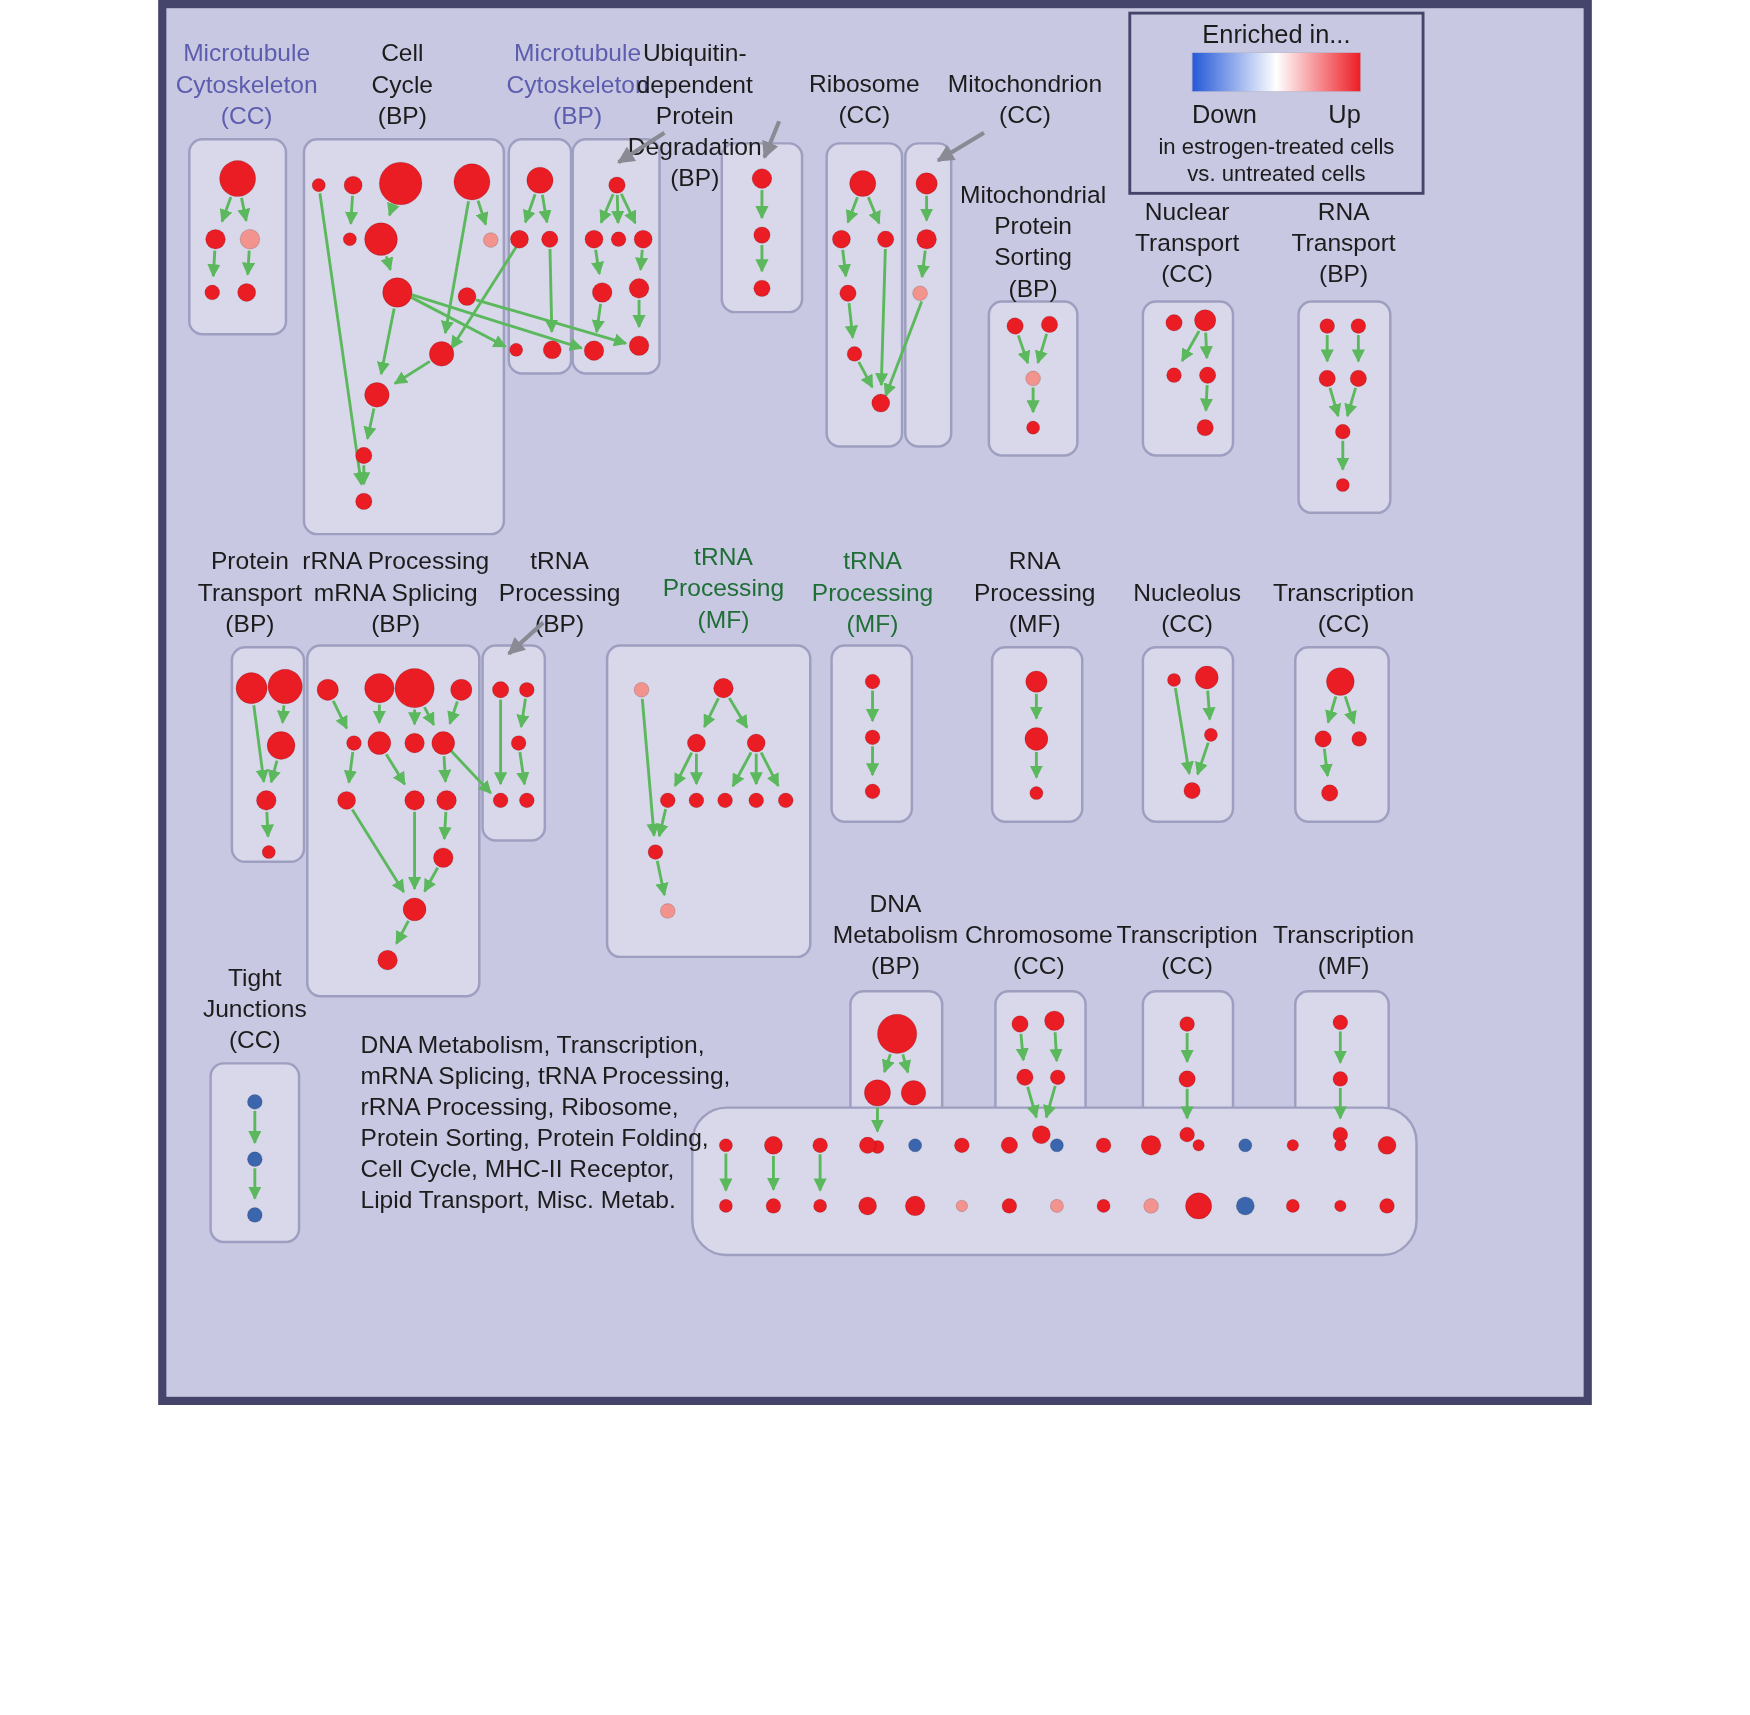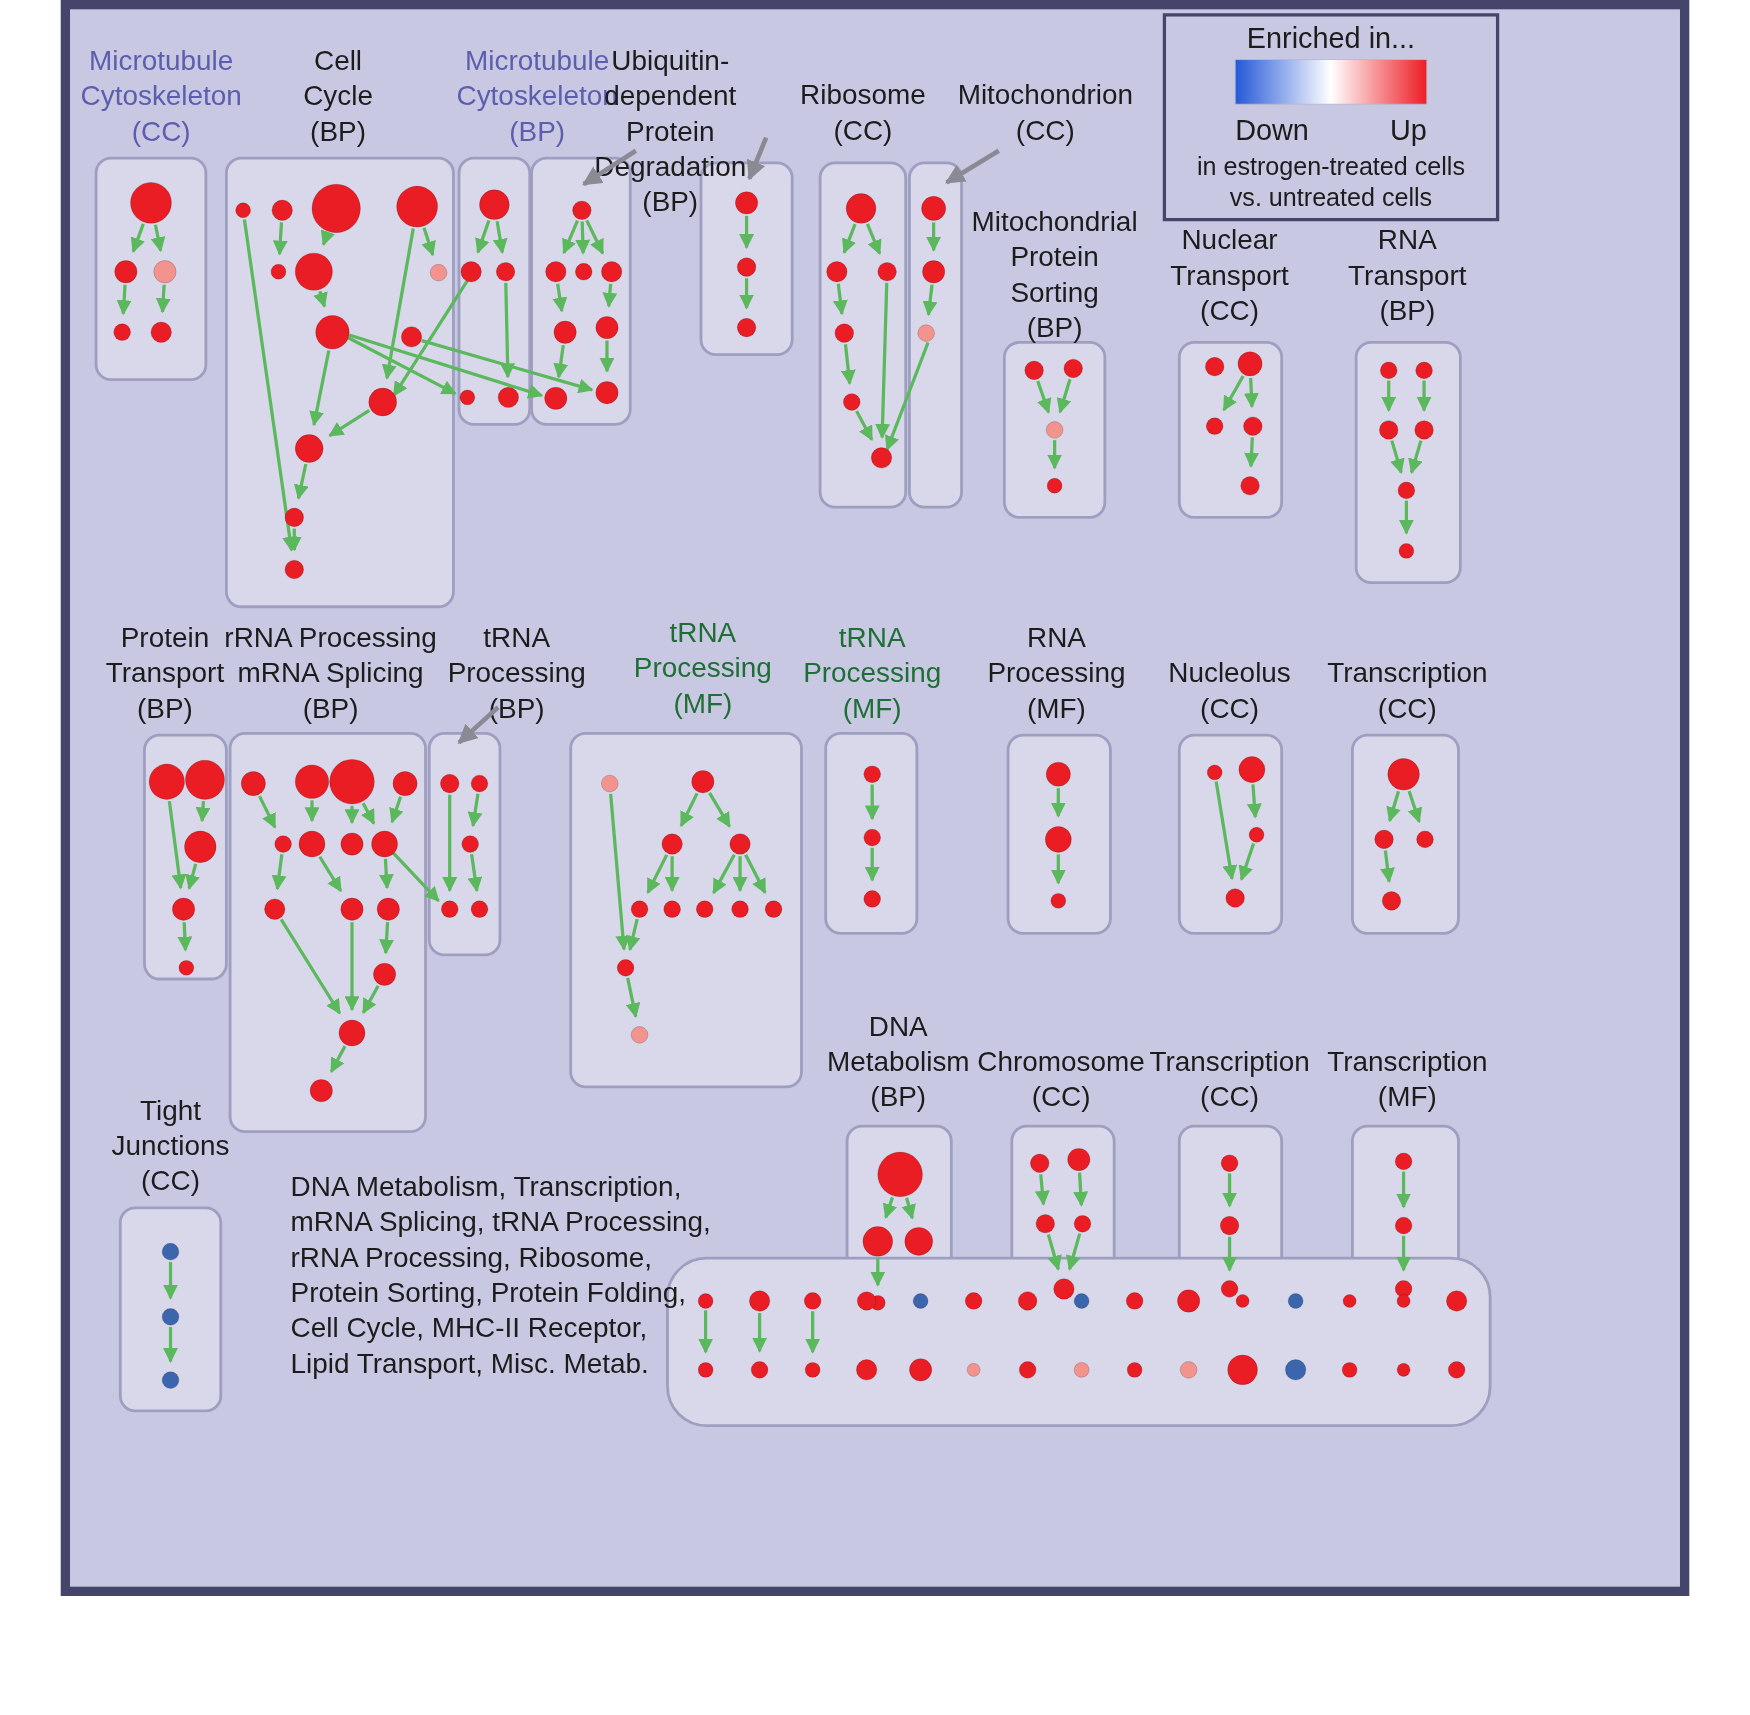--- a/index.html
+++ b/index.html
@@ -1,16 +1,16 @@
 <!DOCTYPE html>
 <html><head>
 <meta charset="utf-8">
 <style>
   html,body{margin:0;padding:0;background:#ffffff;}
-  .stage{width:1750px;height:1596px;position:relative;}
+  .stage{width:1750px;height:1405px;position:relative;}
   svg{display:block;width:100%;height:100%;}
   svg text{font-family:"Liberation Sans","DejaVu Sans",sans-serif;}
 </style>
 </head>
 <body>
 
 <div class="stage">
   <svg id="diagram" viewBox="0 0 1750 1715" xmlns="http://www.w3.org/2000/svg">
       <defs>
         <linearGradient id="legend-grad" x1="0" y1="0" x2="1" y2="0">

